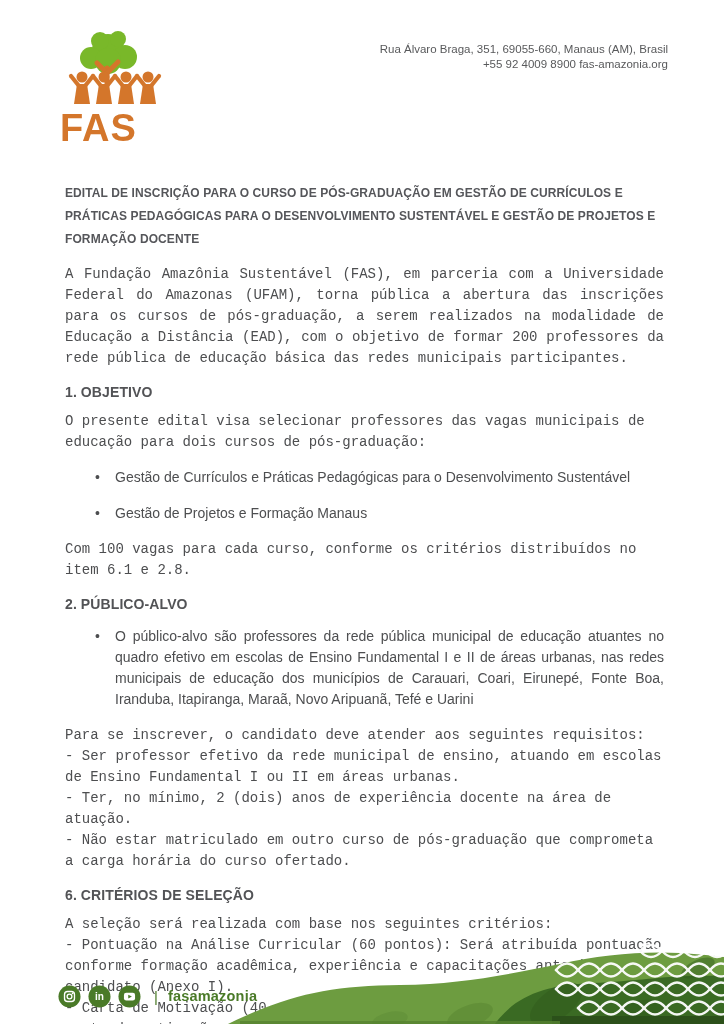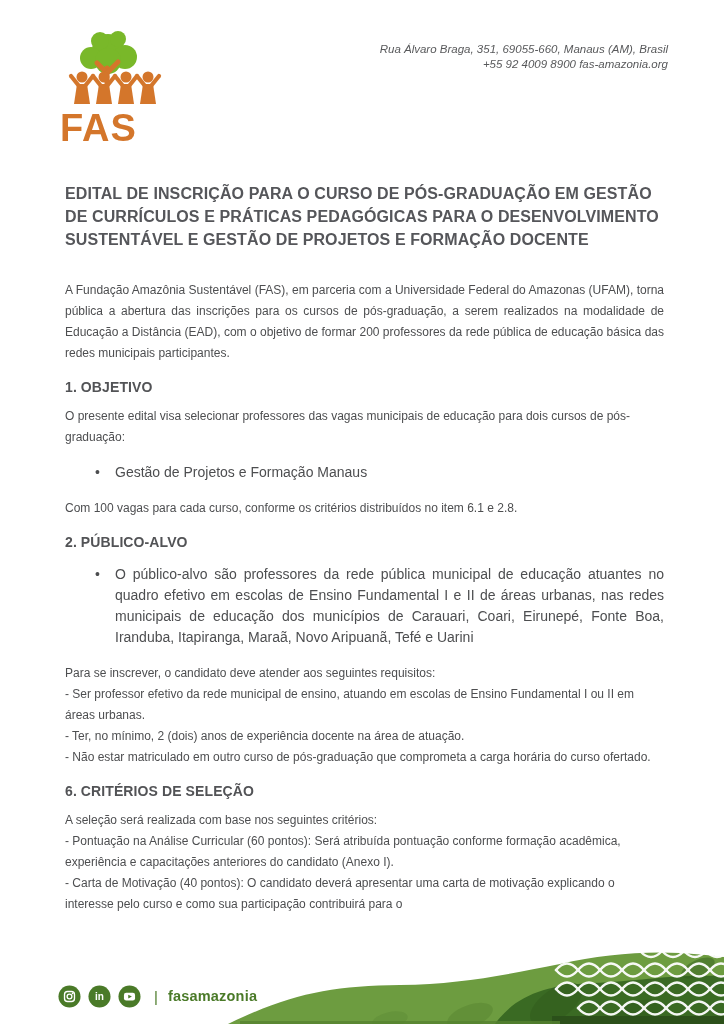--- a/index.html
+++ b/index.html
@@ -17,28 +17,28 @@
   .header { position:absolute; top:24px; left:58px; right:56px; }
   .logo-block { position:absolute; left:2px; top:0; width:120px; }
   .logo-fas-text {
     font-weight:bold; font-size:38px; line-height:1;
     color:#d4762b; letter-spacing:1px; margin-top:1px;
   }
   .contact-block {
     position:absolute; right:0; top:18px;
     text-align:right; font-size:11.5px; line-height:15px; color:#58595b;
   }
-  .contact-block .it { font-style:italic; }
+  .contact-block .it { }
   
   .main { position:absolute; left:65px; right:60px; top:182px; }
   .doc-title {
-    font-size:16px; font-weight:bold; line-height:23px;
-    color:#55565a; letter-spacing:0.1px; margin-bottom:29px;
-  }
-  .para { font-size:12px; line-height:21px; }
+    font-size:12px; font-weight:bold; line-height:23px;
+    color:#55565a; letter-spacing:0.1px; margin-bottom:13px;
+  }
+  .para { font-size:14px; line-height:21px;font-family:Liberation Mono, monospace; }
   .just { text-align:justify; }
   .preline { white-space:pre-line; }
   .sec-heading {
     font-size:14px; font-weight:bold; color:#525356;
     margin-top:15px; margin-bottom:11px; letter-spacing:0.1px;
   }
   .bullets { list-style:none; margin:14px 0 6px 0; }
   .bullets li {
     position:relative; padding-left:50px; margin-bottom:15px;
     font-size:14px; line-height:21px;
@@ -121,20 +121,21 @@
   </header>
 
   <main class="main">
     <h1 class="doc-title">EDITAL DE INSCRIÇÃO PARA O CURSO DE PÓS-GRADUAÇÃO EM GESTÃO DE CURRÍCULOS E PRÁTICAS PEDAGÓGICAS PARA O DESENVOLVIMENTO SUSTENTÁVEL E GESTÃO DE PROJETOS E FORMAÇÃO DOCENTE</h1>
 
     <p class="para just">A Fundação Amazônia Sustentável (FAS), em parceria com a Universidade Federal do Amazonas (UFAM), torna pública a abertura das inscrições para os cursos de pós-graduação, a serem realizados na modalidade de Educação a Distância (EAD), com o objetivo de formar 200 professores da rede pública de educação básica das redes municipais participantes.</p>
 
     <h2 class="sec-heading">1. OBJETIVO</h2>
     <p class="para mb8">O presente edital visa selecionar professores das vagas municipais de educação para dois cursos de pós-graduação:</p>
     <ul class="bullets">
+      <li>Gestão de Currículos e Práticas Pedagógicas para o Desenvolvimento Sustentável</li>
       <li>Gestão de Projetos e Formação Manaus</li>
     </ul>
     <p class="para">Com 100 vagas para cada curso, conforme os critérios distribuídos no item 6.1 e 2.8.</p>
 
     <h2 class="sec-heading">2. PÚBLICO-ALVO</h2>
     <ul class="bullets">
       <li class="just">O público-alvo são professores da rede pública municipal de educação atuantes no quadro efetivo em escolas de Ensino Fundamental I e II de áreas urbanas, nas redes municipais de educação dos municípios de Carauari, Coari, Eirunepé, Fonte Boa, Iranduba, Itapiranga, Maraã, Novo Aripuanã, Tefé e Uarini</li>
     </ul>
 
     <p class="para preline">Para se inscrever, o candidato deve atender aos seguintes requisitos:

